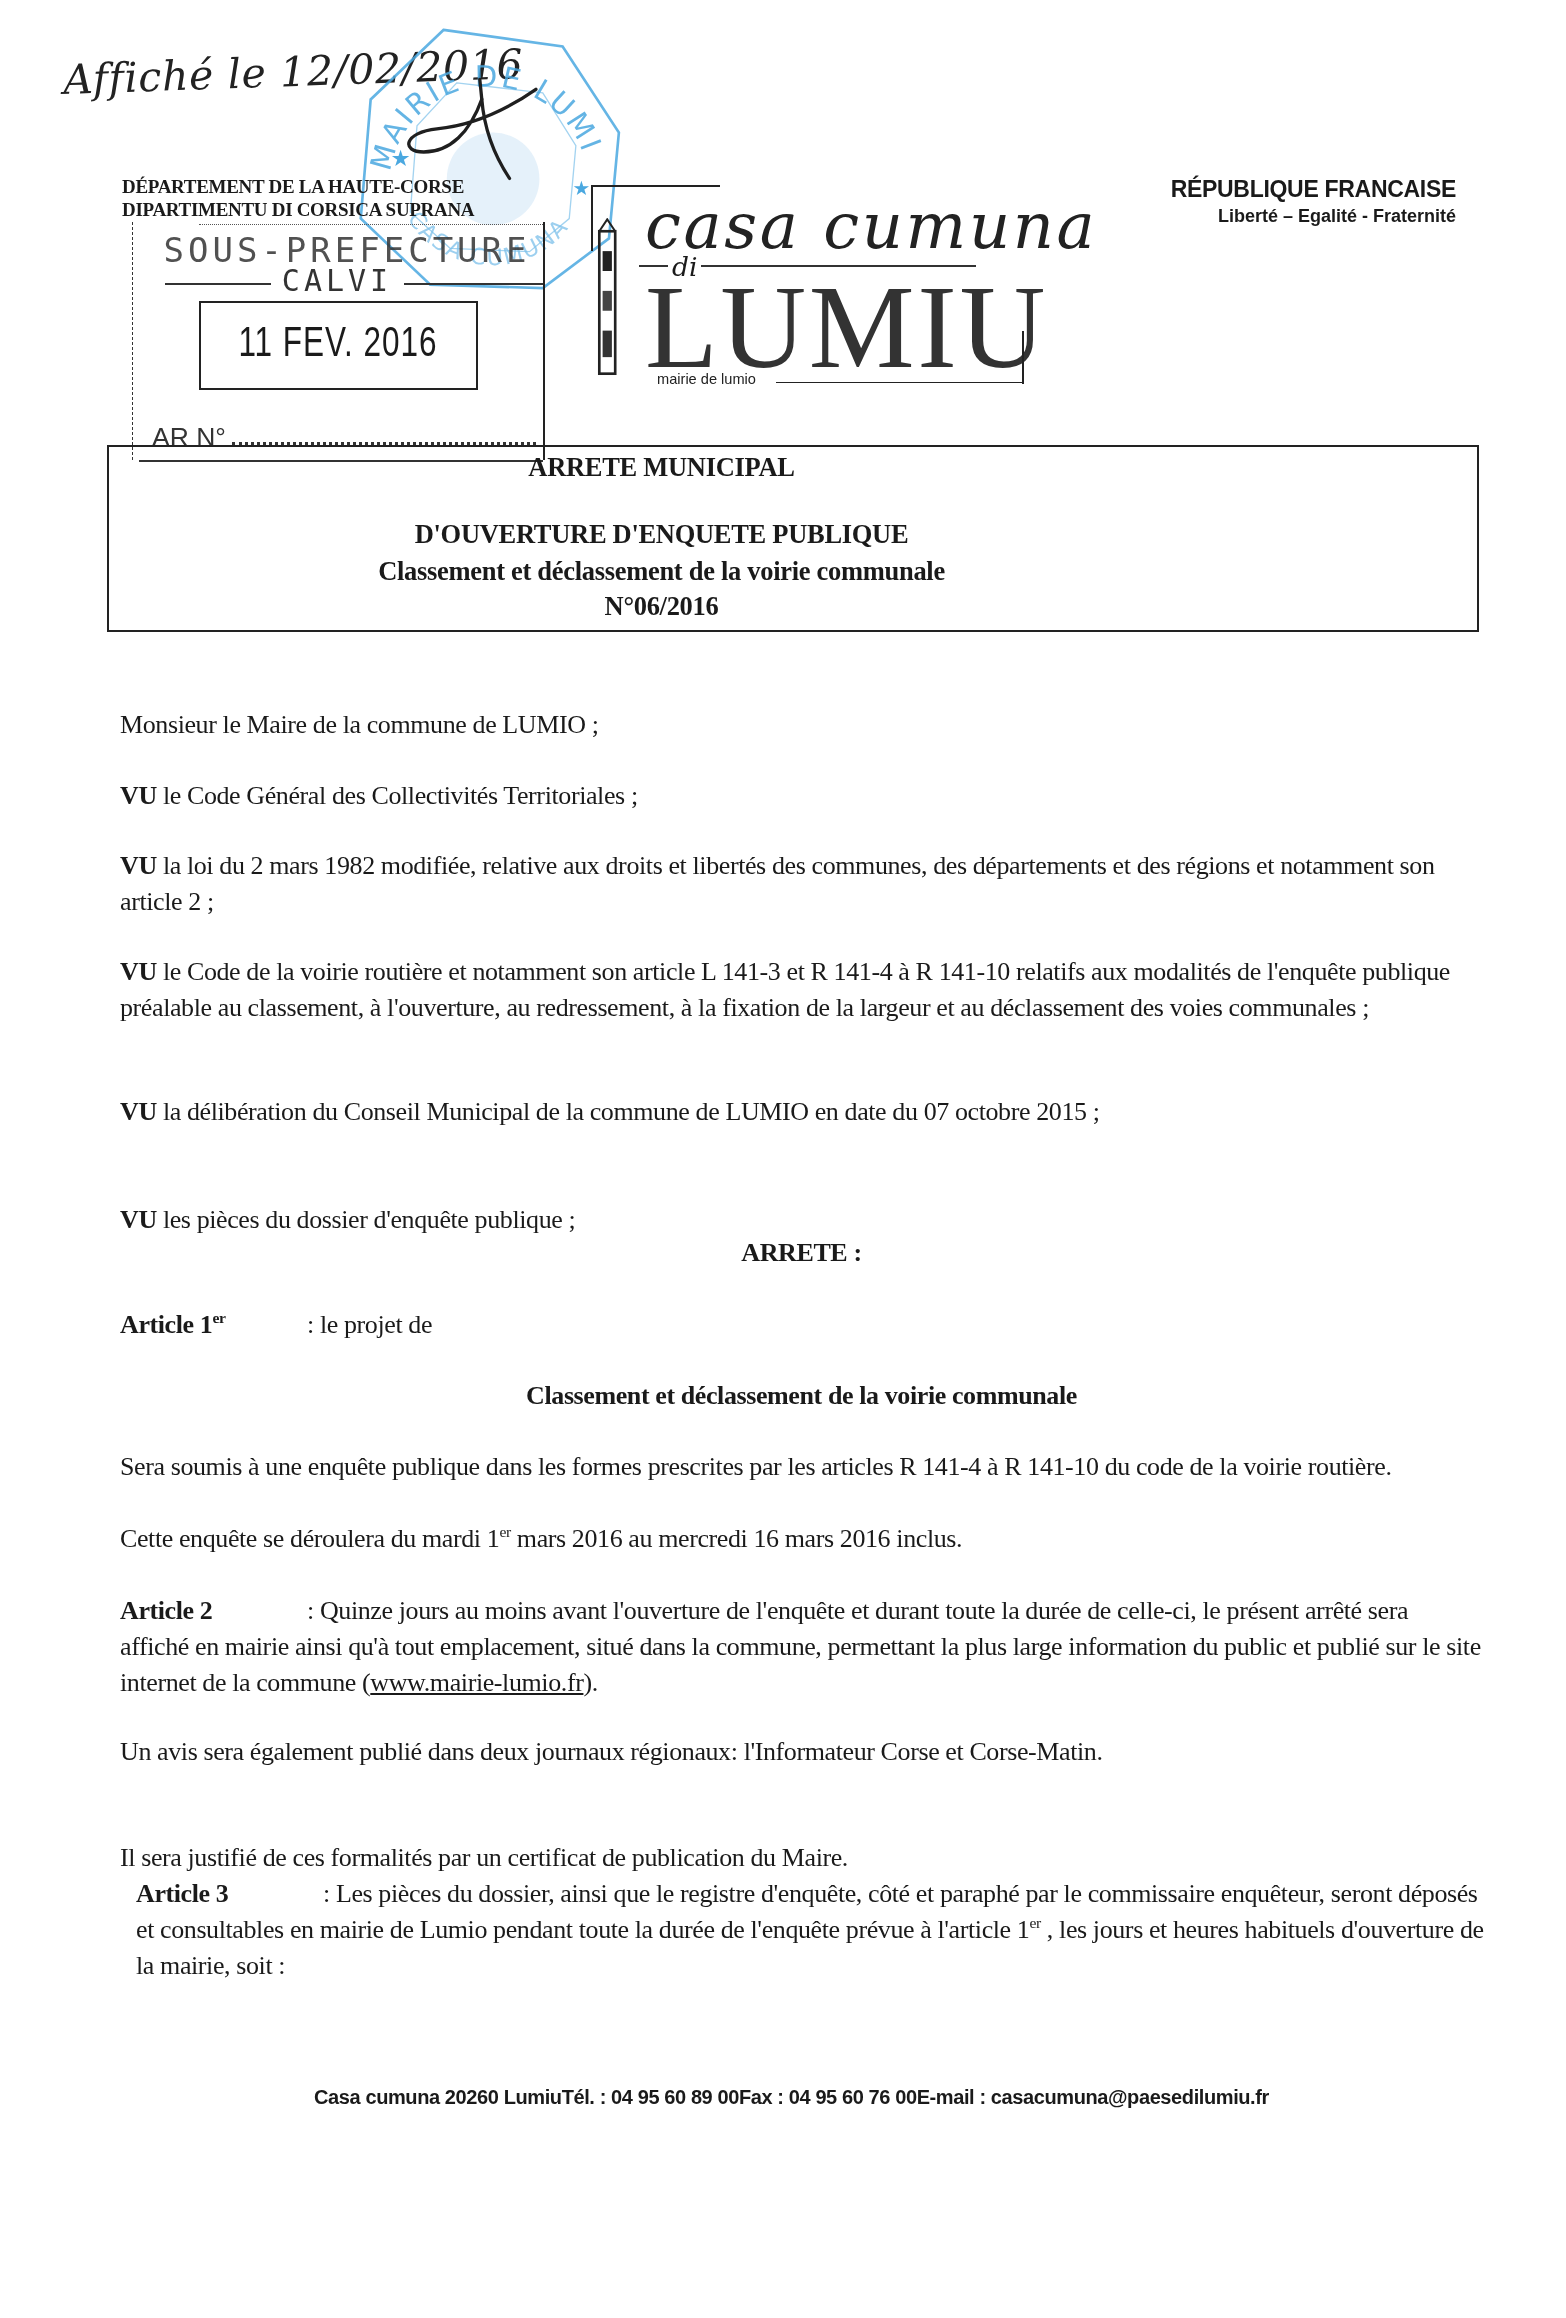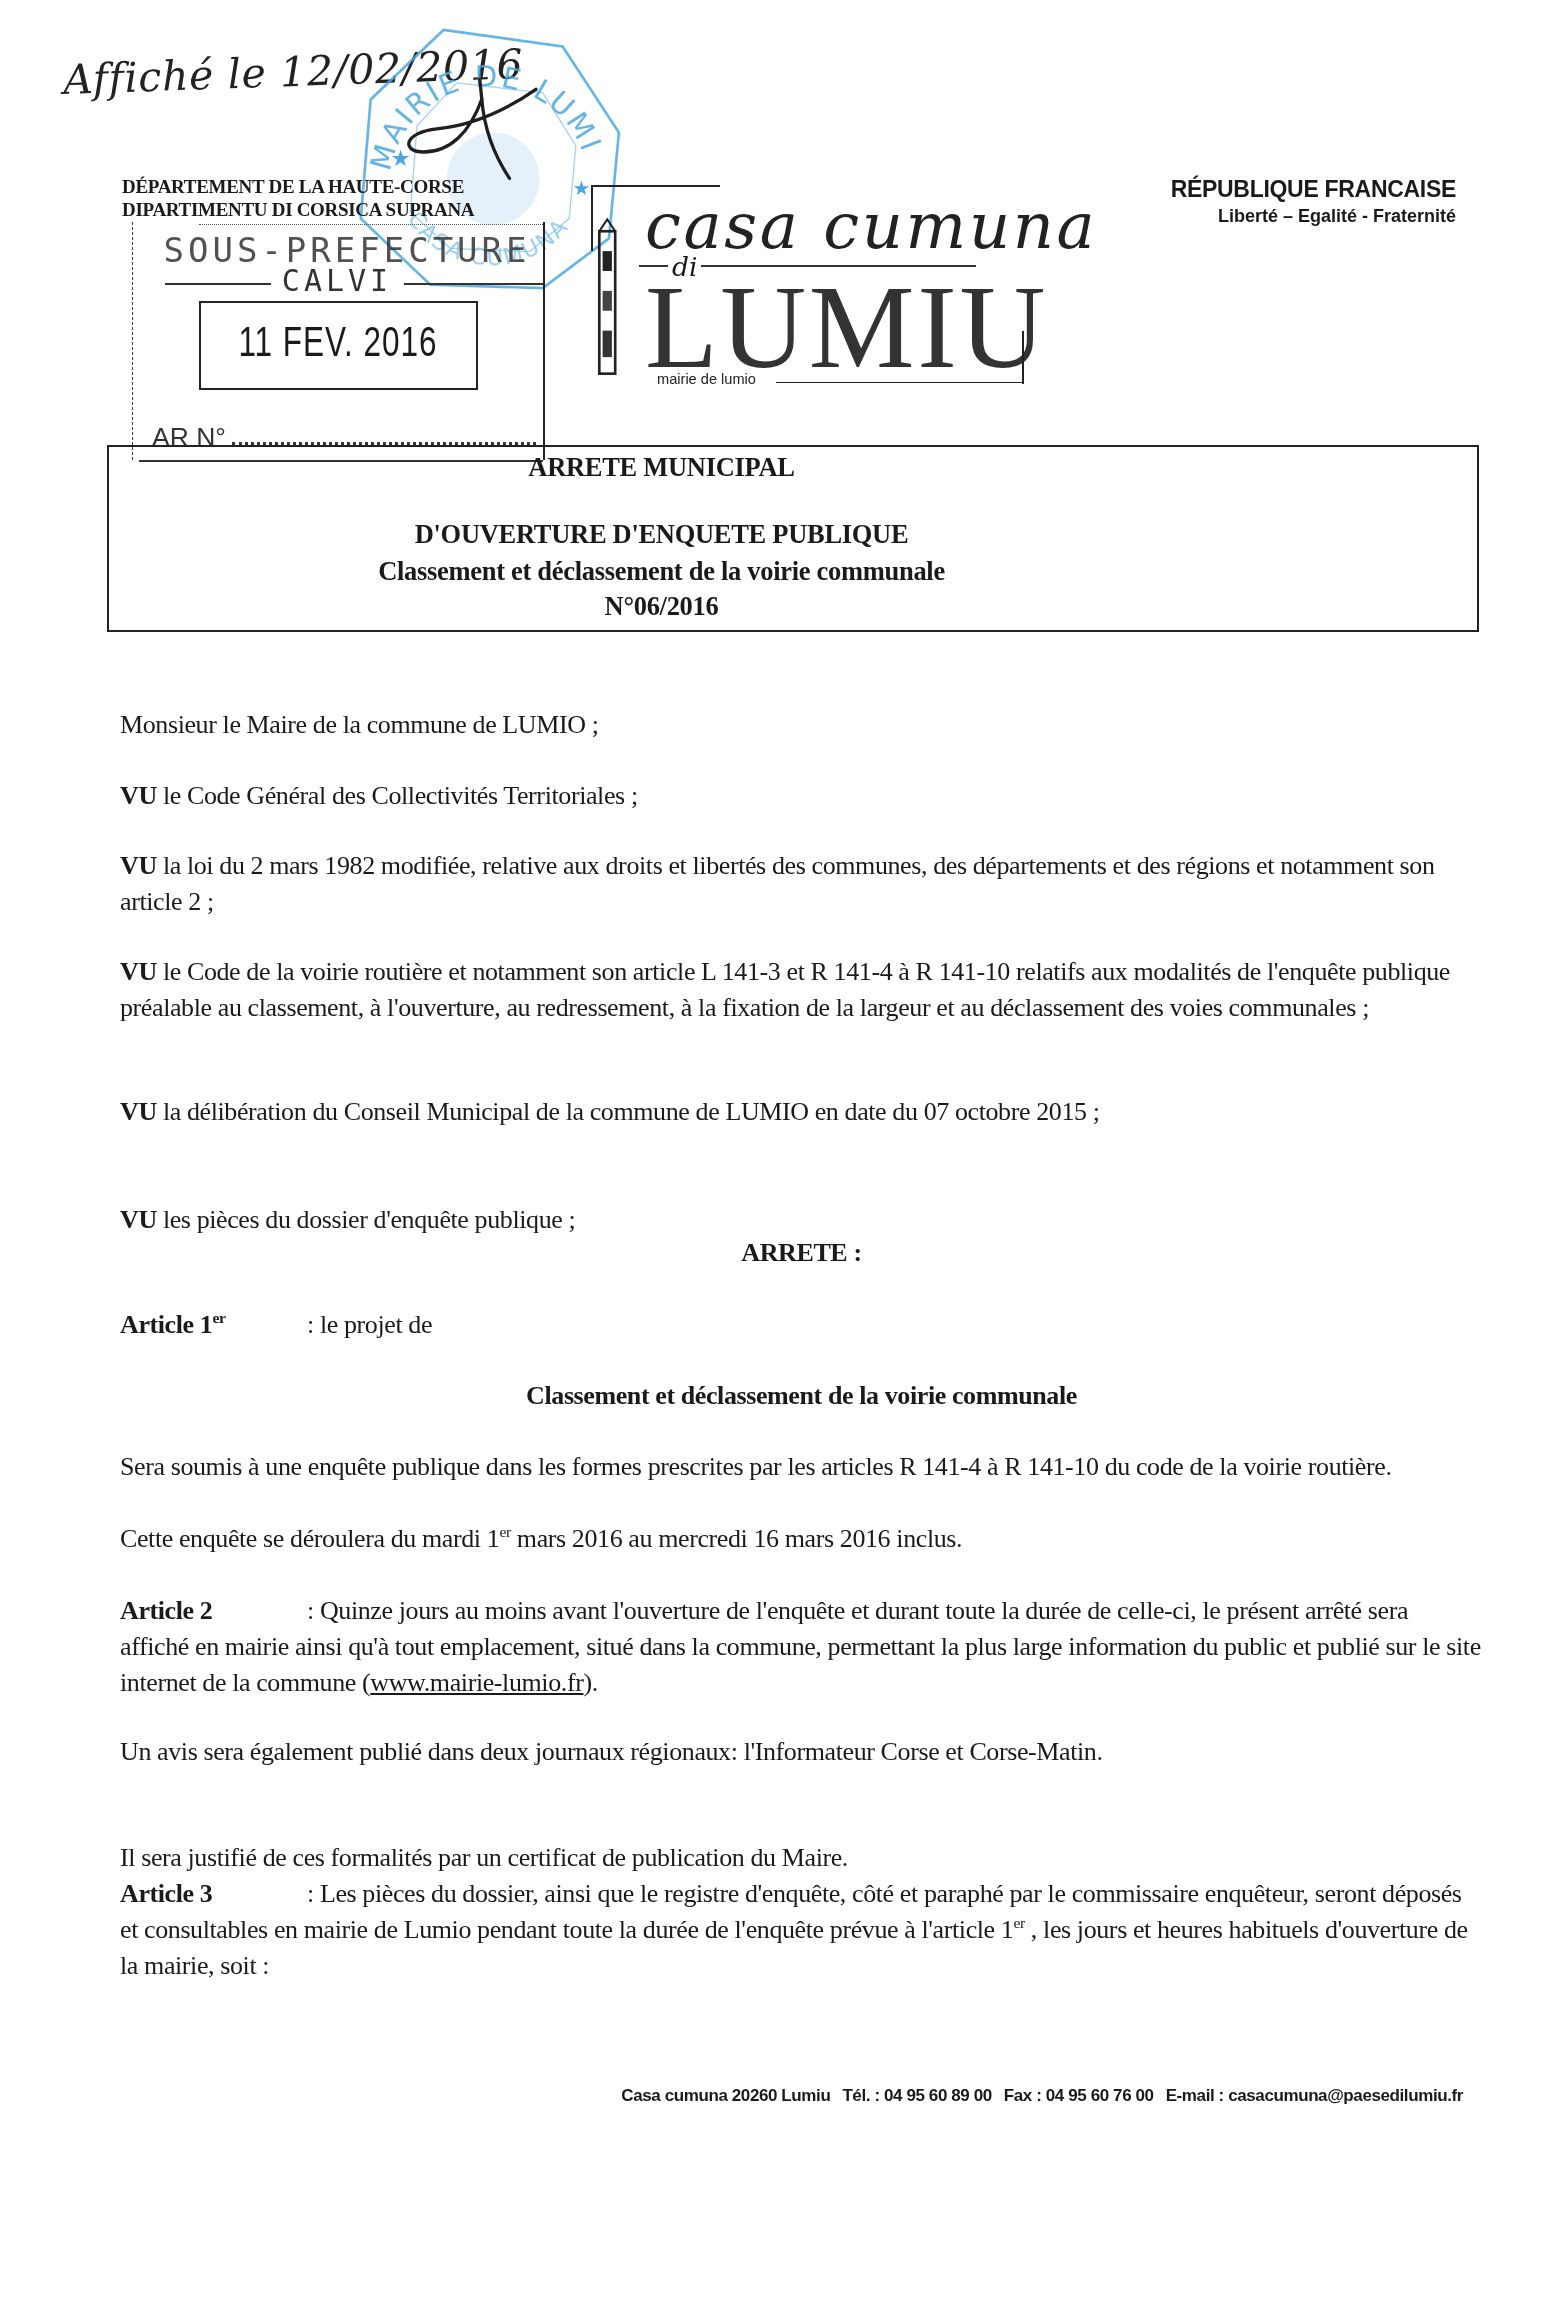--- a/index.html
+++ b/index.html
@@ -64,22 +64,22 @@
   
   .body-text { left:120px; width:1363px; font-family:"Liberation Serif", serif; font-size:26px;
                line-height:36px; color:#1a1a1a; letter-spacing:-0.4px; }
   .body-text b { font-weight:bold; }
   .center { text-align:center; font-weight:bold; }
   .label { display:inline-block; width:187px; font-weight:bold; }
   sup { font-size:60%; vertical-align:super; line-height:0; }
   .link { text-decoration:underline; }
 
   
-  .footer { top:2086px; left:120px; width:1343px; display:flex; justify-content:flex-end;
-            font-family:"Liberation Sans", sans-serif; font-weight:bold; font-size:17px; letter-spacing:-0.4px; color:#1a1a1a;gap:12px; }
+  .footer { top:2086px; left:120px; width:1343px; display:flex; justify-content:center;
+            font-family:"Liberation Sans", sans-serif; font-weight:bold; font-size:20px; letter-spacing:-0.4px; color:#1a1a1a; }
 </style>
 </head>
 <body>
 
 <div class="abs handwritten">Affiché le 12/02/2016</div>
 
 <svg class="abs seal" viewBox="0 0 430 420">
   <defs>
     <path id="sealArcTop" d="M 70 230 A 150 150 0 0 1 360 200"></path>
     <path id="sealArcBottom" d="M 95 300 A 150 150 0 0 0 355 290"></path>
@@ -175,21 +175,21 @@
 <div class="abs body-text" style="top:1521px;">
   <span>Cette enquête se déroulera du mardi 1</span><sup>er</sup><span> mars 2016 au mercredi 16 mars 2016 inclus.</span>
 </div>
 
 <div class="abs body-text" style="top:1593px;">
   <span class="label">Article 2</span><span>: Quinze jours au moins avant l'ouverture de l'enquête et durant toute la durée de celle-ci, le présent arrêté sera affiché en mairie ainsi qu'à tout emplacement, situé dans la commune, permettant la plus large information du public et publié sur le site internet de la commune (</span><span class="link">www.mairie-lumio.fr</span><span>).</span>
 </div>
 <div class="abs body-text" style="top:1734px;">Un avis sera également publié dans deux journaux régionaux: l'Informateur Corse et Corse-Matin.</div>
 <div class="abs body-text" style="top:1804px;margin-top:36px;">Il sera justifié de ces formalités par un certificat de publication du Maire.</div>
 
-<div class="abs body-text" style="top:1876px;">
+<div class="abs body-text" style="top:1876px;margin-left:16px;">
   <span class="label">Article 3</span><span>: Les pièces du dossier, ainsi que le registre d'enquête, côté et paraphé par le commissaire enquêteur, seront déposés et consultables en mairie de Lumio  pendant toute la durée de l'enquête prévue à l'article 1</span><sup>er</sup><span> , les jours et heures habituels d'ouverture de la mairie, soit :</span>
 </div>
 
 <div class="abs footer">
   <span>Casa cumuna 20260 Lumiu</span>
   <span>Tél. : 04 95 60 89 00</span>
   <span>Fax : 04 95 60 76 00</span>
   <span>E-mail : casacumuna@paesedilumiu.fr</span>
 </div>
 

